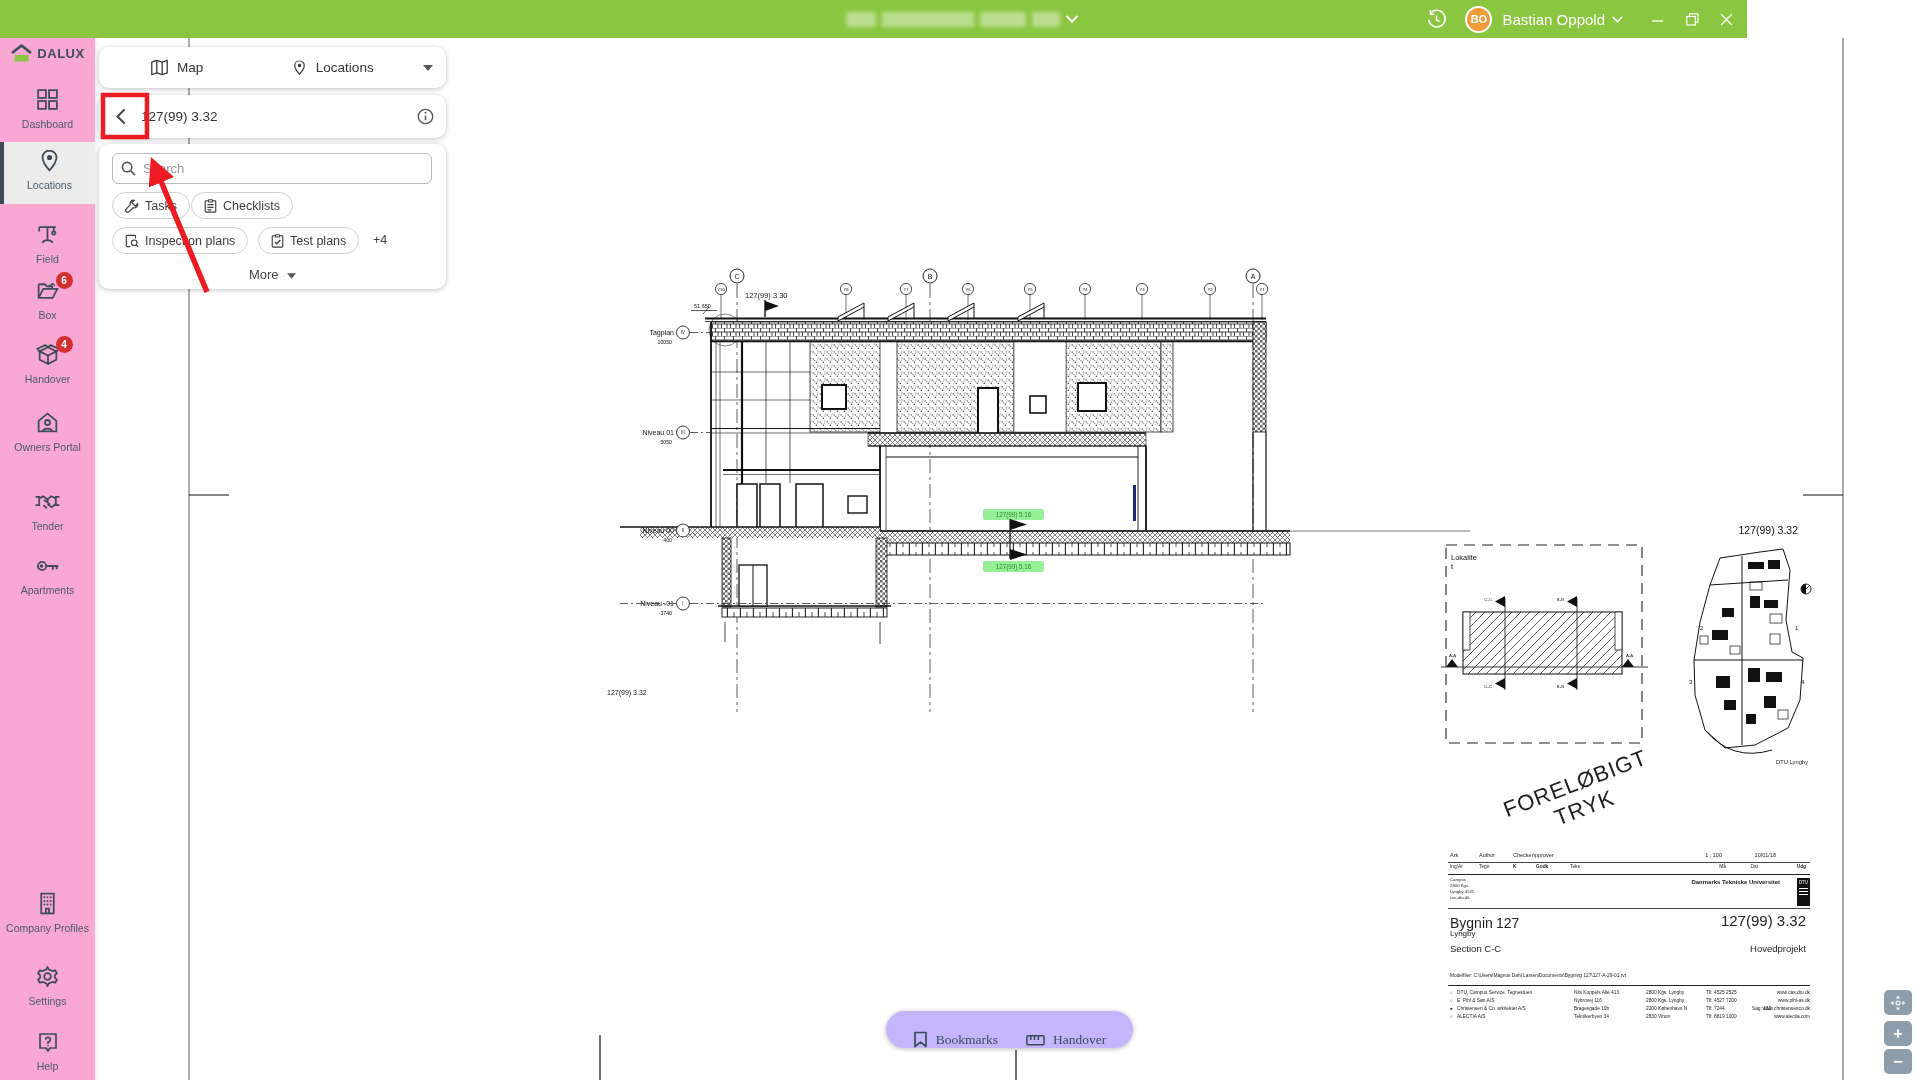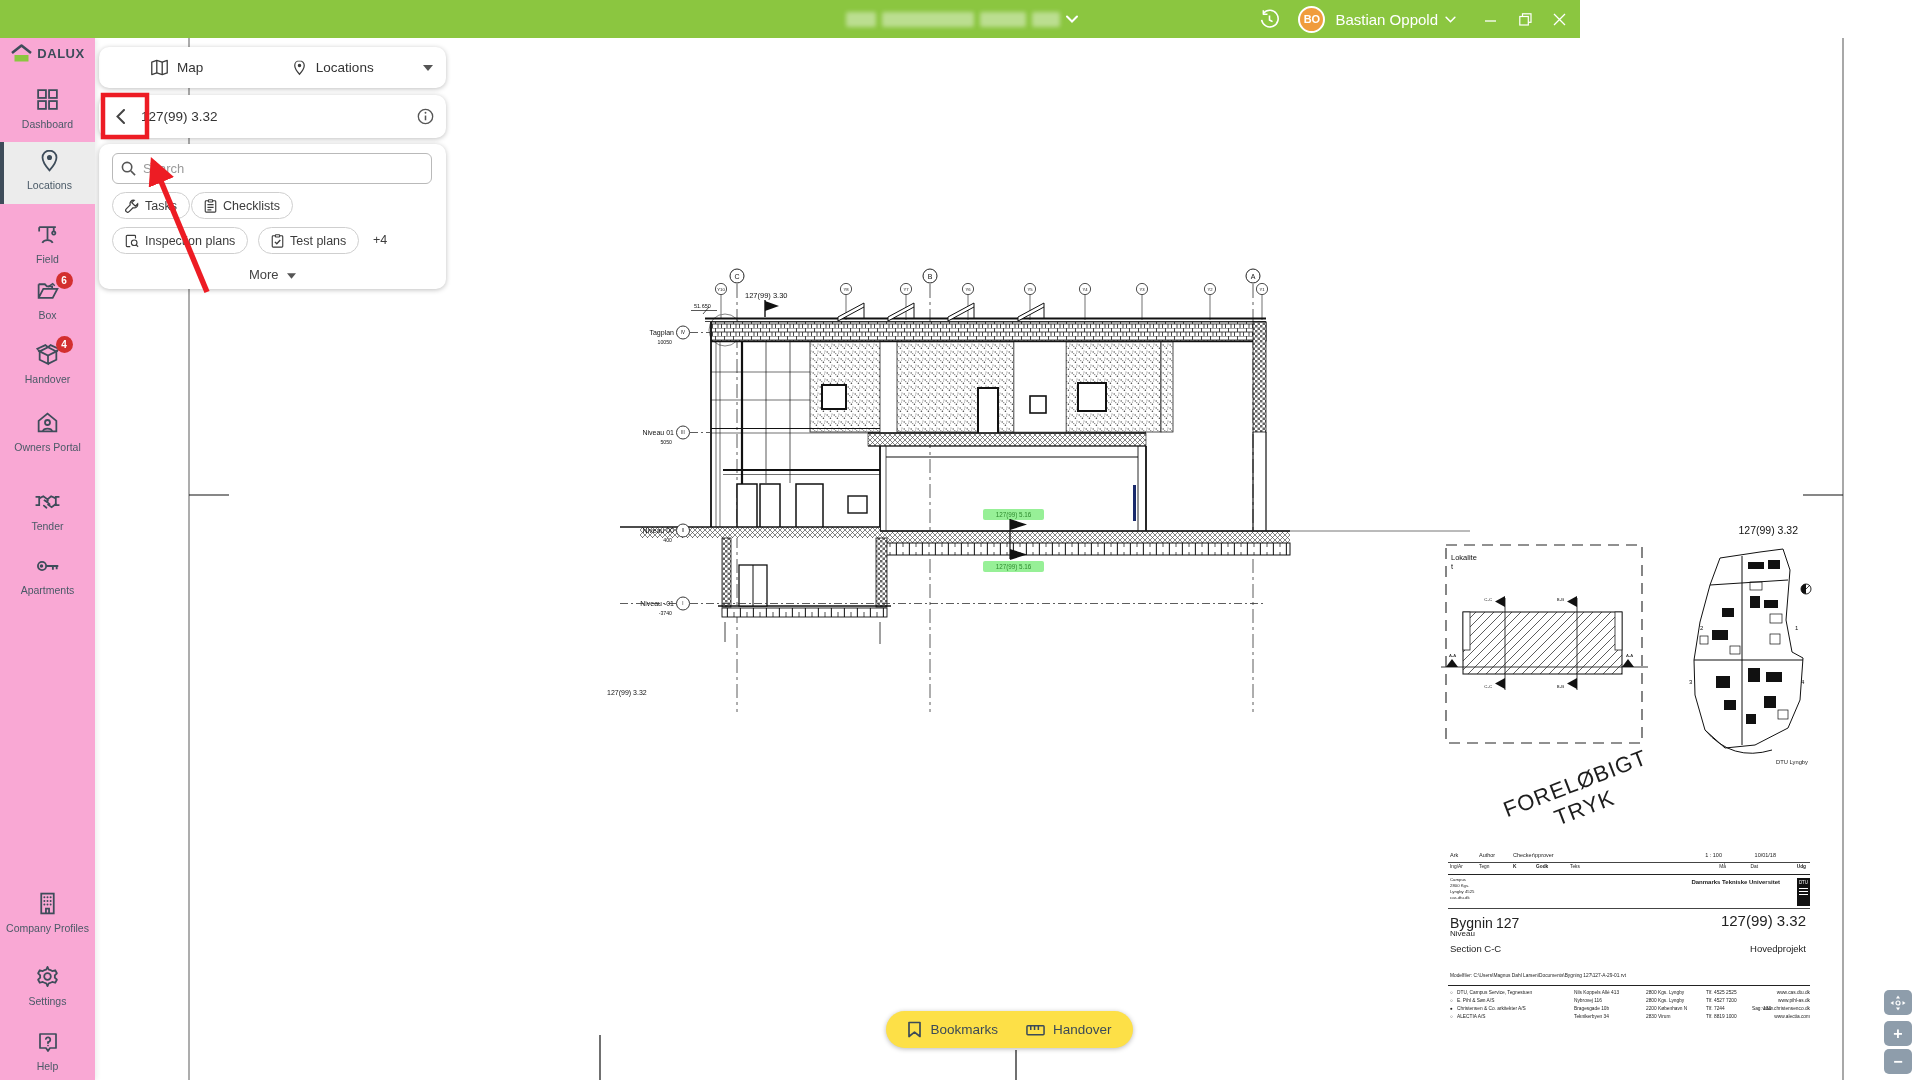--- a/index.html
+++ b/index.html
@@ -1,21 +1,21 @@
 <!DOCTYPE html>
 <html><head>
 <meta charset="utf-8">
 <style>
   * { margin:0; padding:0; box-sizing:border-box; }
   html,body { width:1920px; height:1080px; overflow:hidden; background:#fff;
               font-family:"Liberation Sans", sans-serif; }
   #app { position:relative; width:1920px; height:1080px; background:#fff; overflow:hidden; }
 
   
-  .topbar { position:absolute; left:0; top:0; width:1580px; height:38px; background:#8bc640; z-index:40; }
+  .topbar { position:absolute; left:0; top:0; width:1747px; height:38px; background:#8bc640; z-index:40; }
   .blur-title { position:absolute; left:846px; top:9px; height:20px; display:flex; align-items:center; gap:6px; }
   .blur-block { height:15px; border-radius:2px; background:rgba(255,255,255,.42); filter:blur(2px); }
   .tb-right { position:absolute; right:0; top:0; height:38px; display:flex; align-items:center; }
   .tb-name { color:#fff; font-size:15px; margin:0 7px 0 10px; }
   .avatar { width:27px; height:27px; border-radius:50%; background:#f09c3c; border:2px solid #fff;
             color:#fff; font-size:11px; font-weight:bold; display:flex; align-items:center; justify-content:center; }
   .winbtn { width:34px; height:38px; display:flex; align-items:center; justify-content:center; cursor:default; }
 
   
   .sidebar { position:absolute; left:0; top:38px; width:95px; height:1042px; background:#f9a8d4;
@@ -41,22 +41,22 @@
   .searchcard { left:99px; top:144px; width:347px; height:145px; }
   .searchbox { position:absolute; left:13px; top:9px; width:320px; height:31px; border:1px solid #b9b9b9;
                border-radius:6px; display:flex; align-items:center; padding:0 8px; gap:7px; }
   .searchbox .ph { font-size:13px; color:#9a9a9a; }
   .chip { position:absolute; height:27px; border:1px solid #cfcfcf; border-radius:14px; display:inline-flex;
           align-items:center; gap:6px; padding:0 12px; font-size:12.5px; color:#3c3c3c; background:#fff; }
   .plus4 { position:absolute; font-size:12.5px; color:#3c3c3c; }
   .more { position:absolute; left:0; right:0; bottom:7px; text-align:center; font-size:13px; color:#444; }
 
   
-  .pill { position:absolute; left:886px; top:1011px; width:247px; height:37px; border-radius:19px; background:#fde047;
-          box-shadow:0 1px 5px rgba(0,0,0,.28); display:flex; align-items:center; justify-content:center; gap:28px; z-index:20; }
+  .pill { position:absolute; left:886px; top:1011px; width:247px; height:37px; border-radius:19px; background:#c4b5fd;
+          box-shadow:0 1px 5px rgba(0,0,0,.28); display:flex; align-items:flex-end; justify-content:center; gap:28px; z-index:20;font-family:Liberation Serif, serif; }
   .pill .item { display:flex; align-items:center; gap:8px; font-size:13.5px; color:#3b4a58; }
 
   
   .zbtn { position:absolute; width:28px; height:25px; border-radius:5px; background:#8e9dab; color:#fff;
           display:flex; align-items:center; justify-content:center; font-size:16px; font-weight:bold; z-index:20; }
 
   
   .drawsvg { position:absolute; left:95px; top:38px; z-index:1; }
 
   
@@ -571,21 +571,21 @@
     <span class="abs t4" style="left:2px; top:38px">Lyngby 4525</span>
     <span class="abs t4" style="left:2px; top:44px">cas.dtu.dk</span>
     <span class="abs" style="right:30px; top:28px; font-size:6px; font-weight:bold">Danmarks Tekniske Universitet</span>
     <div class="dtulogo">
       <span>DTU</span>
       <div class="bar"></div><div class="bar"></div><div class="bar"></div>
     </div>
     <div class="hl" style="top:57px"></div>
     <span class="abs" style="left:2px; top:64px; font-size:14px">Bygnin</span>
     <span class="abs" style="left:48px; top:64px; font-size:14px">127</span>
-    <span class="abs" style="left:2px; top:78px; font-size:8px">Niveau</span>
+    <span class="abs" style="left:2px; top:78px; font-size:8px">Lyngby</span>
     <span class="abs" style="left:2px; top:92px; font-size:9.5px">Section C-C</span>
     <span class="abs" style="right:4px; top:61px; font-size:15px">127(99) 3.32</span>
     <span class="abs" style="right:4px; top:92px; font-size:9.5px">Hovedprojekt</span>
     <span class="abs t45" style="left:2px; top:122px">Modelfiler:  C:\Users\Magnus Dahl Larsen\Documents\Bygning 127\127-A-29-01.rvt</span>
     <div class="hl strong" style="top:134px"></div>
 
     <span class="abs t45" style="left:2px;  top:139px">○</span>
     <span class="abs t45" style="left:9px;  top:139px">DTU, Campus Service, Tegnestuen</span>
     <span class="abs t45" style="left:126px;top:139px">Nils Koppels Allé 413</span>
     <span class="abs t45" style="left:198px;top:139px">2800 Kgs. Lyngby</span>

